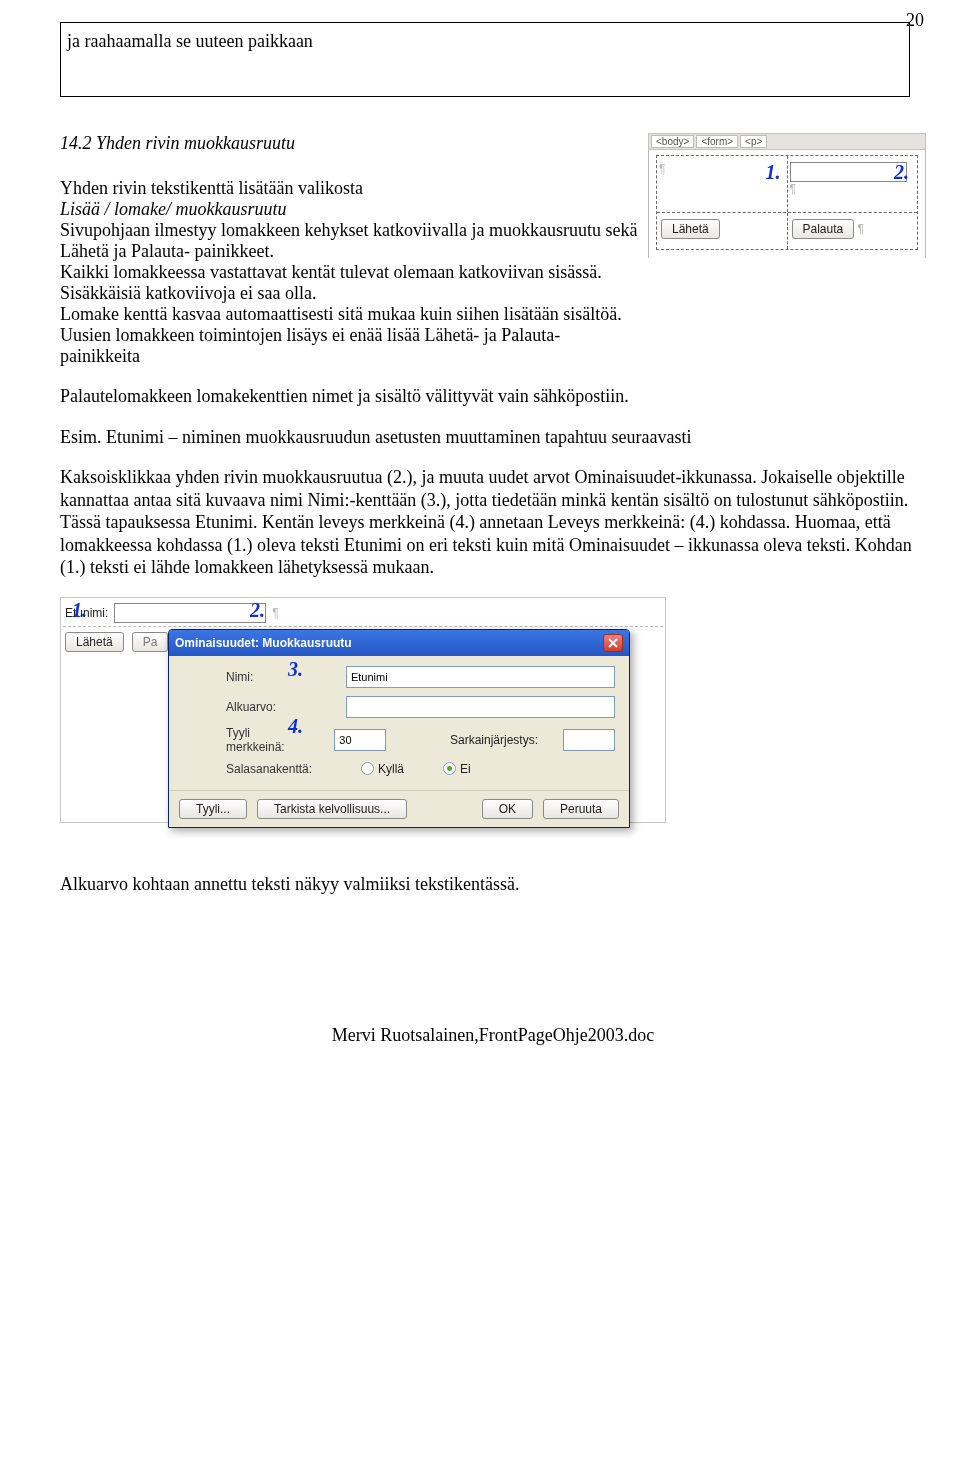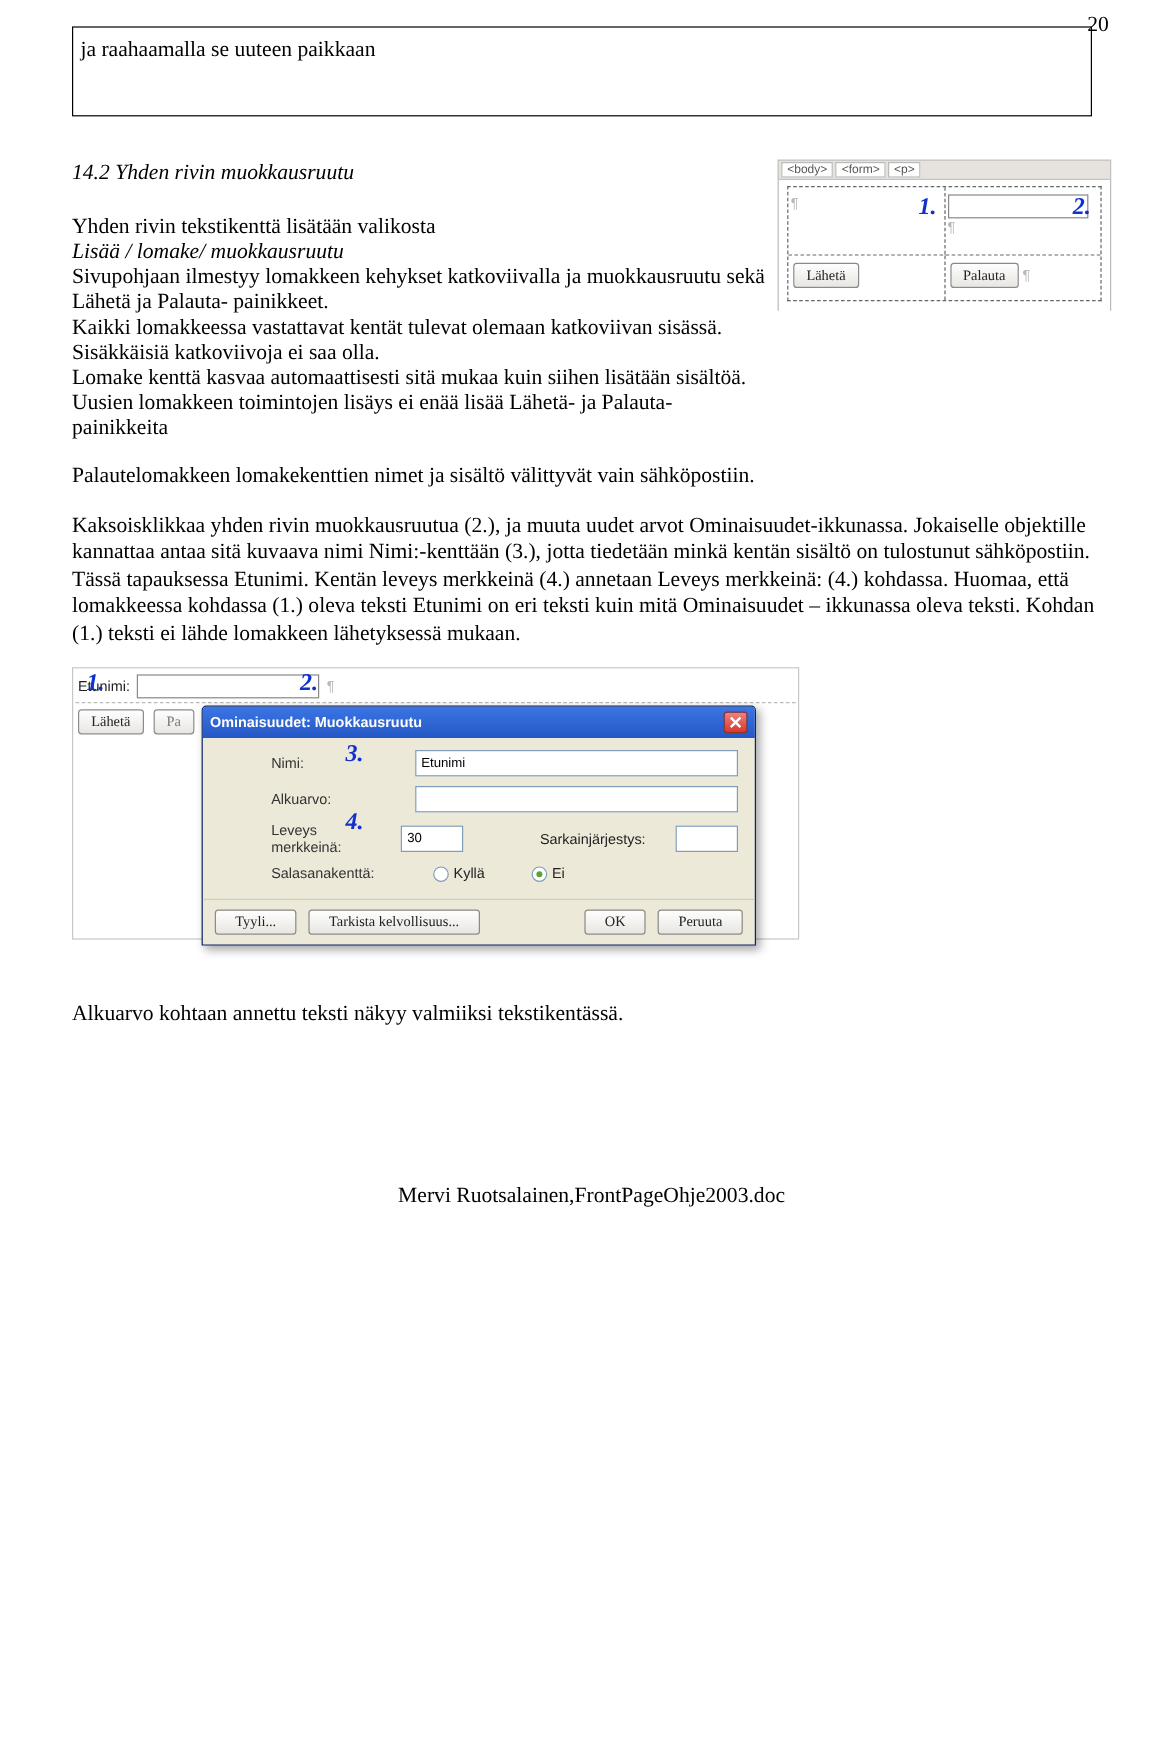--- a/index.html
+++ b/index.html
@@ -104,21 +104,21 @@
     color: #1030d0;
     font-size: 20px;
   }
   .callout.c1a { position: absolute; top: 5px; right: 6px; }
   .callout.c2a { position: absolute; top: 5px; right: 8px; }
   .dotted-row.buttons .dotted-cell { padding: 6px 4px 10px 4px; }
   .xp-btn {
     background: linear-gradient(#fefefe, #e8e6e1);
     border: 1px solid #8a8a8a;
     border-radius: 3px;
-    font-family: Liberation Serif, serif;
+    font-family: Liberation Sans, sans-serif;
     font-size: 12px;
     padding: 2px 10px;
     display: inline-block;
     color: #222;
     cursor: pointer;
   }
 
   
   .shot2 {
     width: 606px;
@@ -264,20 +264,21 @@
               <span class="xp-btn">Palauta</span>
               <span class="pilcrow">¶</span>
             </div>
           </div>
         </div>
       </div>
     </div>
   </div>
 
   <div class="para" style="margin-top:18px">Palautelomakkeen lomakekenttien nimet ja sisältö välittyvät vain sähköpostiin.</div>
+  <div class="para">Esim. Etunimi – niminen muokkausruudun asetusten muuttaminen tapahtuu seuraavasti</div>
   <div class="para">Kaksoisklikkaa yhden rivin muokkausruutua (2.), ja muuta uudet arvot Ominaisuudet-ikkunassa. Jokaiselle objektille kannattaa antaa sitä kuvaava nimi Nimi:-kenttään (3.), jotta tiedetään minkä kentän sisältö on tulostunut sähköpostiin. Tässä tapauksessa Etunimi. Kentän leveys merkkeinä (4.) annetaan Leveys merkkeinä: (4.) kohdassa. Huomaa, että lomakkeessa kohdassa (1.) oleva teksti Etunimi on eri teksti kuin mitä Ominaisuudet – ikkunassa oleva teksti. Kohdan (1.) teksti ei lähde lomakkeen lähetyksessä mukaan.</div>
 
   <div class="shot2">
     <span class="callout c1b">1.</span>
     <span class="callout c2b">2.</span>
     <span class="callout c3b">3.</span>
     <span class="callout c4b">4.</span>
 
     <div class="shot2-bg">
       <div class="form-row-bg">
@@ -304,21 +305,21 @@
       <div class="dialog-body">
         <div class="dlg-row">
           <span class="dlg-label">Nimi:</span>
           <input class="dlg-input w280" value="Etunimi" style="">
         </div>
         <div class="dlg-row">
           <span class="dlg-label">Alkuarvo:</span>
           <input class="dlg-input w280" value="" style="">
         </div>
         <div class="dlg-row">
-          <span class="dlg-label">Leveys merkkeinä:</span>
+          <span class="dlg-label">Tyyli merkkeinä:</span>
           <input class="dlg-input w52" value="30" style="">
           <span style="width:18px"></span>
           <span>Sarkainjärjestys:</span>
           <input class="dlg-input w52" value="" style="">
         </div>
         <div class="dlg-row">
           <span class="dlg-label">Salasanakenttä:</span>
           <span class="radio">
             <span class="dot"></span>
             <span>Kyllä</span>

